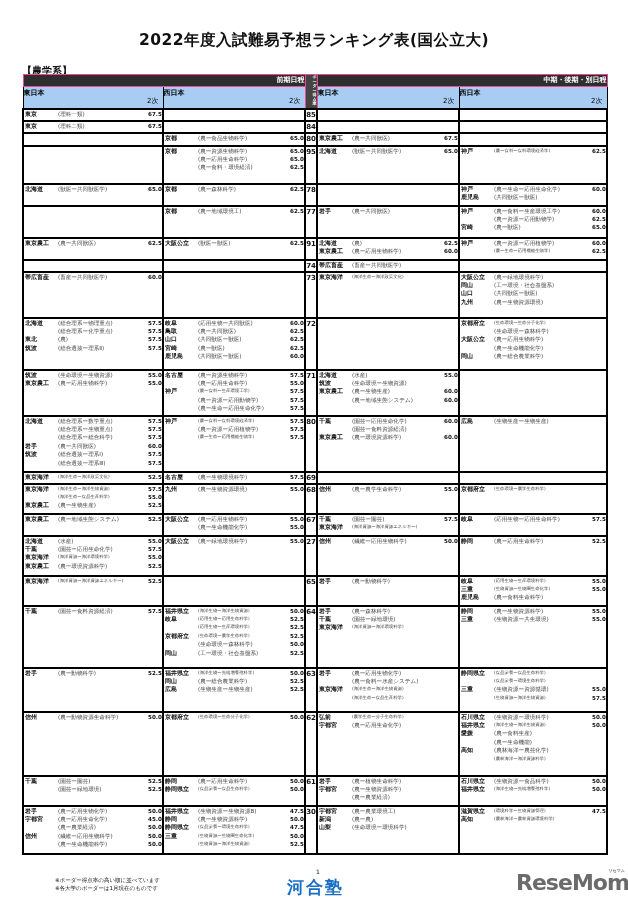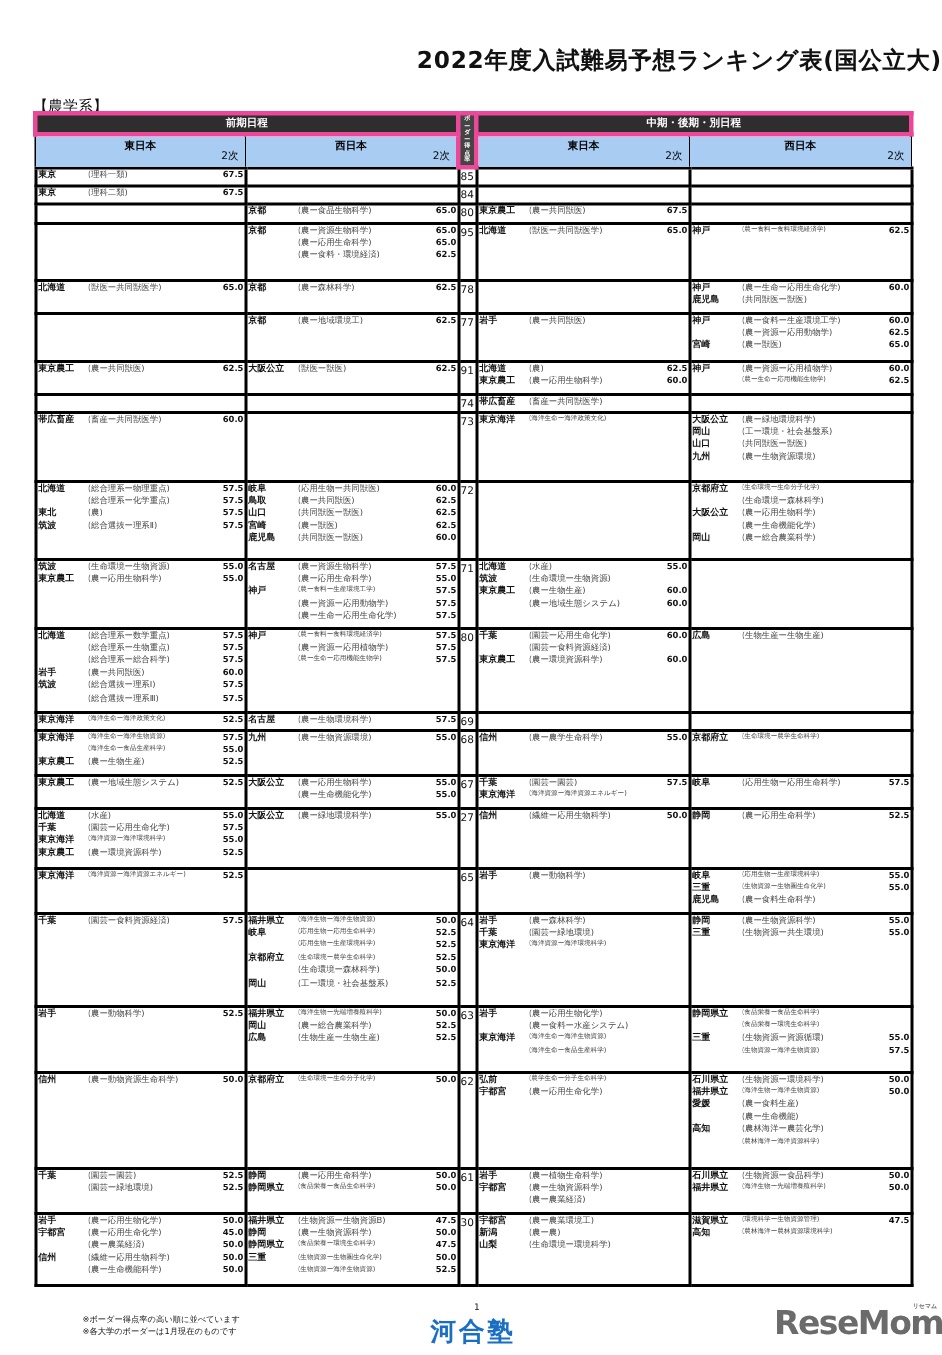--- a/index.html
+++ b/index.html
@@ -1,27 +1,27 @@
 <!DOCTYPE html>
 <html><head>
 <meta charset="utf-8">
 <style>
   * { box-sizing: border-box; margin: 0; padding: 0; }
   body { width: 628px; height: 903px; background: #fff; font-family: "DejaVu Sans", sans-serif; color: #111; position: relative; overflow: hidden; }
-  .title { position: absolute; top: 30px; left: 0; width: 628px; text-align: right; font-size: 15.5px; font-weight: bold; letter-spacing: 0.5px; }
-  .section { position: absolute; top: 64px; left: 22px; font-size: 10px; font-weight: normal; }
+  .title { position: absolute; top: 30px; left: 0; width: 628px; text-align: center; font-size: 15.5px; font-weight: bold; letter-spacing: 0.5px; }
+  .section { position: absolute; top: 64px; left: 22px; font-size: 10px; font-weight: bold; }
   table.rk { position: absolute; top: 74px; left: 22px; width: 584px; border-collapse: collapse; table-layout: fixed; }
   table.rk td, table.rk th { padding: 0; vertical-align: top; }
-  .h1 th { background: #2e2e2e; color: #fff; font-size: 7px; height: 11px; line-height: 11px; text-align: center; border: 3px solid #ec4899; }
+  .h1 th { background: #2e2e2e; color: #fff; font-size: 7px; height: 11px; line-height: 11px; text-align: right; border: 1px solid #ec4899; }
   .h1 th.mid { background: #444; font-size: 4px; line-height: 4.5px; }
   .h2 th { background: #a8ccf2; color: #000; font-size: 7px; height: 22px; border: 1px solid #000; border-bottom: 2px solid #000; position: relative; }
-  .h2 th .r { position: absolute; left: 0; right: 0; top: 1px; text-align: center; font-weight: bold; }
+  .h2 th .r { position: absolute; left: 0; right: 0; top: 1px; text-align: left; font-weight: bold; }
   .h2 th .j { position: absolute; right: 4px; bottom: 2px; font-weight: normal; }
   td.cell { border: 2px solid #000; border-top-width: 2.5px; background: #fff; }
-  td.rk { border: 2px solid #000; background: #fff; font-size: 7px; font-weight: normal; text-align: center; line-height: 8px; padding-top: 1px !important; }
+  td.rk { border: 2px solid #000; background: #fff; font-size: 7px; font-weight: bold; text-align: center; line-height: 8px; padding-top: 1px !important; }
   .e { display: flex; font-size: 5.6px; line-height: 8.4px; white-space: nowrap; }
   .e .u { width: 34px; font-weight: bold; font-size: 6px; padding-left: 1px; }
   .e .d { flex: 1; color: #444; overflow: hidden; }
   .e .s { width: 14px; text-align: right; font-weight: bold; padding-right: 2px; font-size: 5.6px; }
   .e .d.sm { font-size: 4.4px; }
   .foot { position: absolute; top: 876px; left: 55px; font-size: 5.5px; line-height: 8px; }
   .pg { position: absolute; top: 868px; left: 316px; font-size: 6px; }
   .kawai { position: absolute; top: 876px; left: 287px; font-size: 17px; font-weight: bold; color: #1a6fc4; letter-spacing: 2px; }
   .rese { position: absolute; top: 870px; left: 516px; font-size: 22px; font-weight: bold; color: #6b6b6b; font-family: "DejaVu Sans", sans-serif; letter-spacing: -1px; }
   .rese small { position: absolute; top: -2px; right: 4px; font-size: 4px; letter-spacing: 0; }

